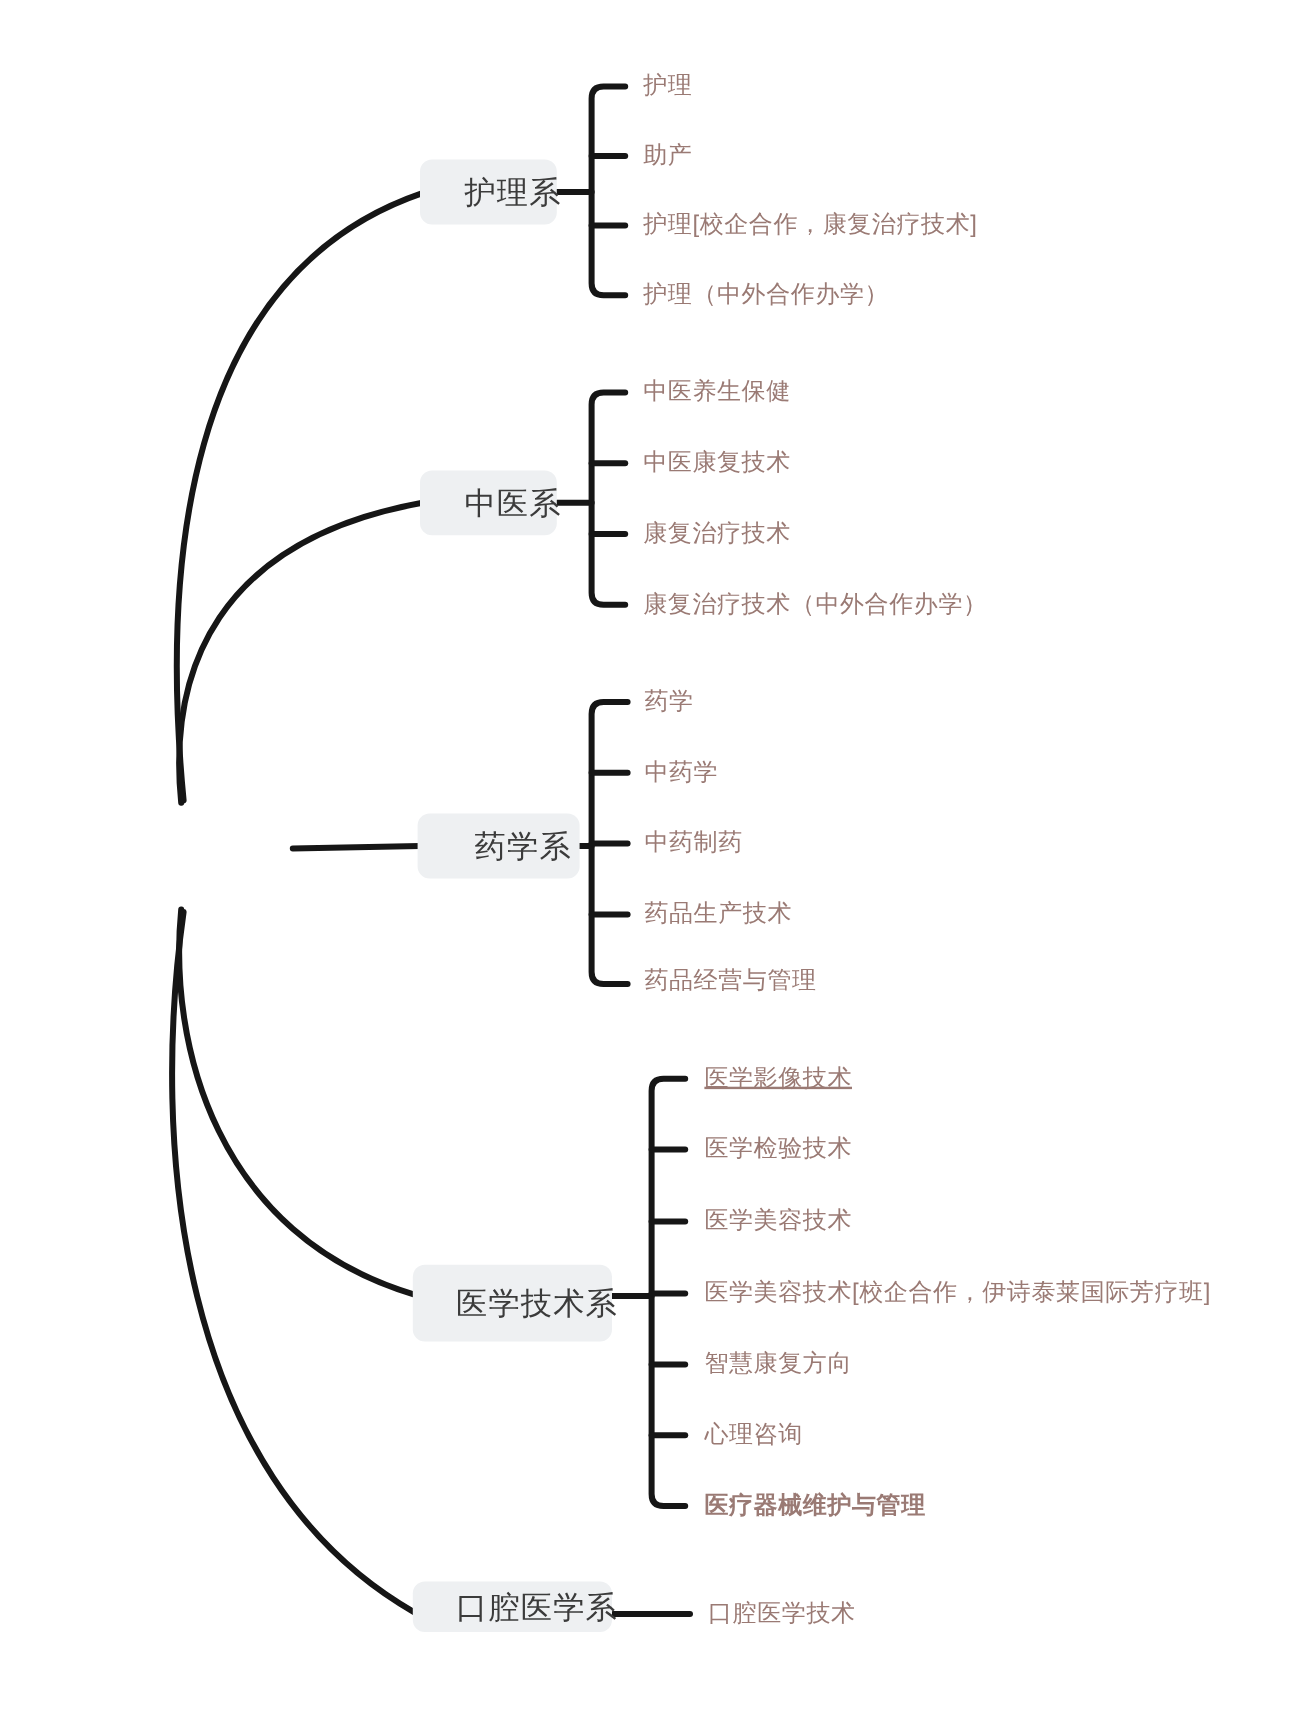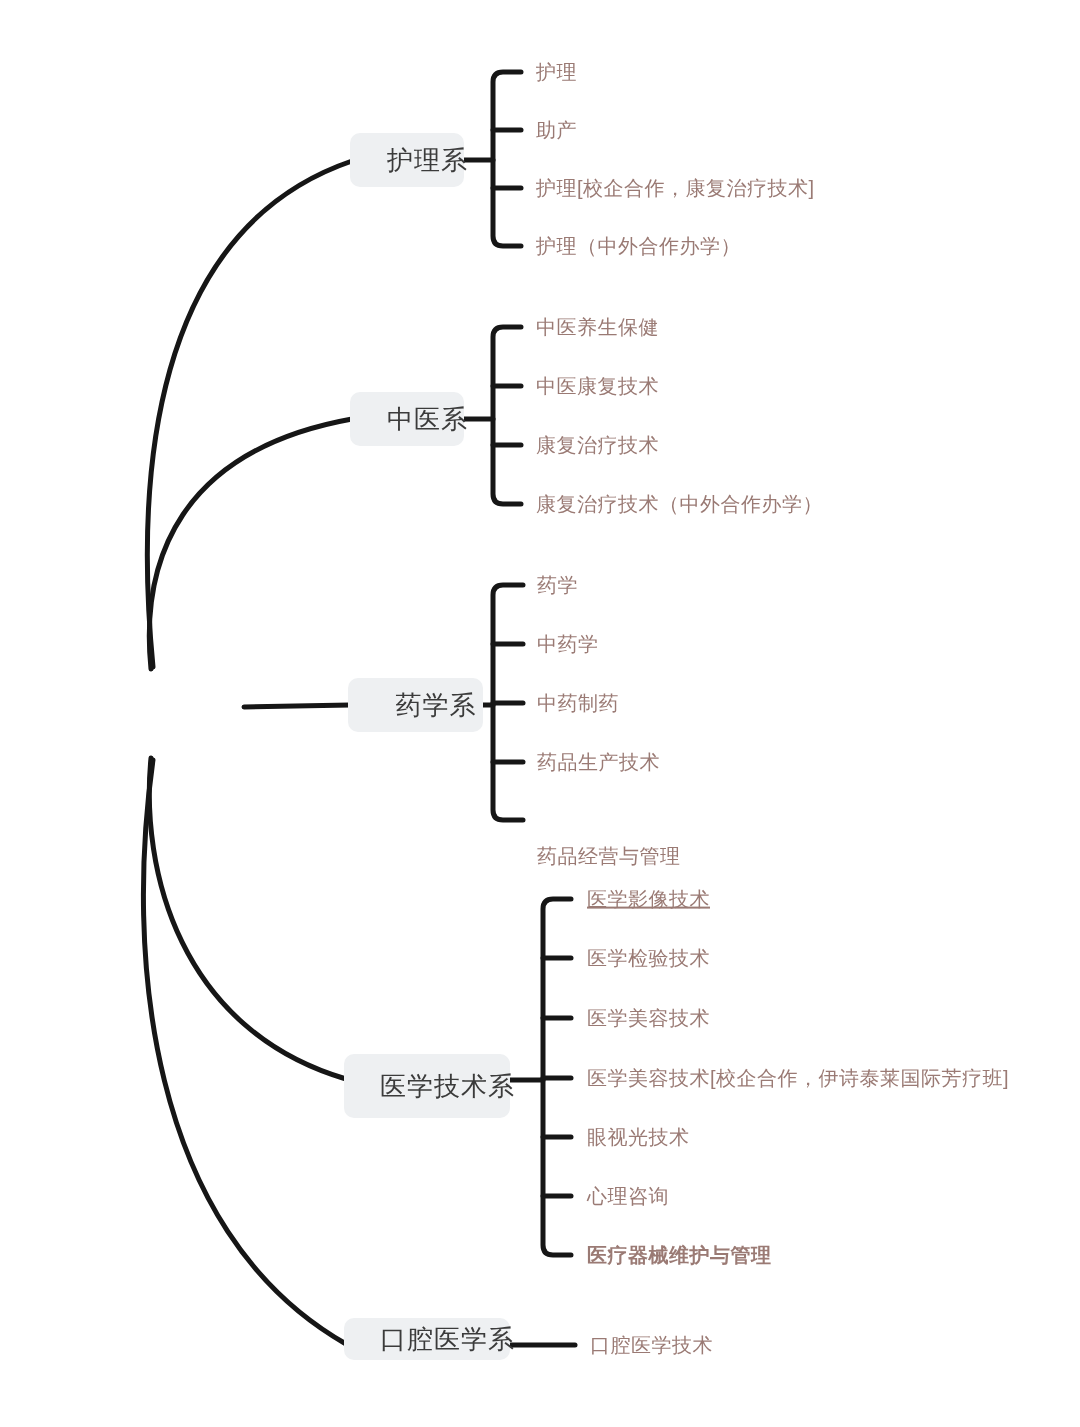--- a/index.html
+++ b/index.html
@@ -118,29 +118,29 @@
       <div class="leaf" style="left: 536px; top: 386px;">中医康复技术</div>
       <div class="leaf" style="left: 536px; top: 445px;">康复治疗技术</div>
       <div class="leaf" style="left: 536px; top: 504px;">康复治疗技术（中外合作办学）</div>
       <div class="node branch" style="left: 348px; top: 678px; width: 135px; height: 54px;">
         <span>药学系</span>
       </div>
       <div class="leaf" style="left: 537px; top: 585px;">药学</div>
       <div class="leaf" style="left: 537px; top: 644px;">中药学</div>
       <div class="leaf" style="left: 537px; top: 703px;">中药制药</div>
       <div class="leaf" style="left: 537px; top: 762px;">药品生产技术</div>
-      <div class="leaf" style="left: 537px; top: 856px;">药品经营与管理</div>
+      <div class="leaf" style="left: 537px; top: 820px; font-family: Liberation Mono, monospace;">药品经营与管理</div>
       <div class="node branch" style="left: 344px; top: 1054px; width: 166px; height: 64px;">
         <span>医学技术系</span>
       </div>
       <div class="leaf" style="left: 587px; top: 899px; text-decoration: underline;">医学影像技术</div>
       <div class="leaf" style="left: 587px; top: 958px;">医学检验技术</div>
       <div class="leaf" style="left: 587px; top: 1018px;">医学美容技术</div>
       <div class="leaf" style="left: 587px; top: 1078px;">医学美容技术[校企合作，伊诗泰莱国际芳疗班]</div>
-      <div class="leaf" style="left: 587px; top: 1137px;">眼视光技术</div>
+      <div class="leaf" style="left: 587px; top: 1137px;">智慧康复方向</div>
       <div class="leaf" style="left: 587px; top: 1196px;">心理咨询</div>
       <div class="leaf" style="left: 587px; top: 1255px; font-weight: bold;">医疗器械维护与管理</div>
       <div class="node branch" style="left: 344px; top: 1318px; width: 166px; height: 42px;">
         <span>口腔医学系</span>
       </div>
       <div class="leaf" style="left: 590px; top: 1345px;">口腔医学技术</div>
     </div>
 </div>
 
 </body></html>

